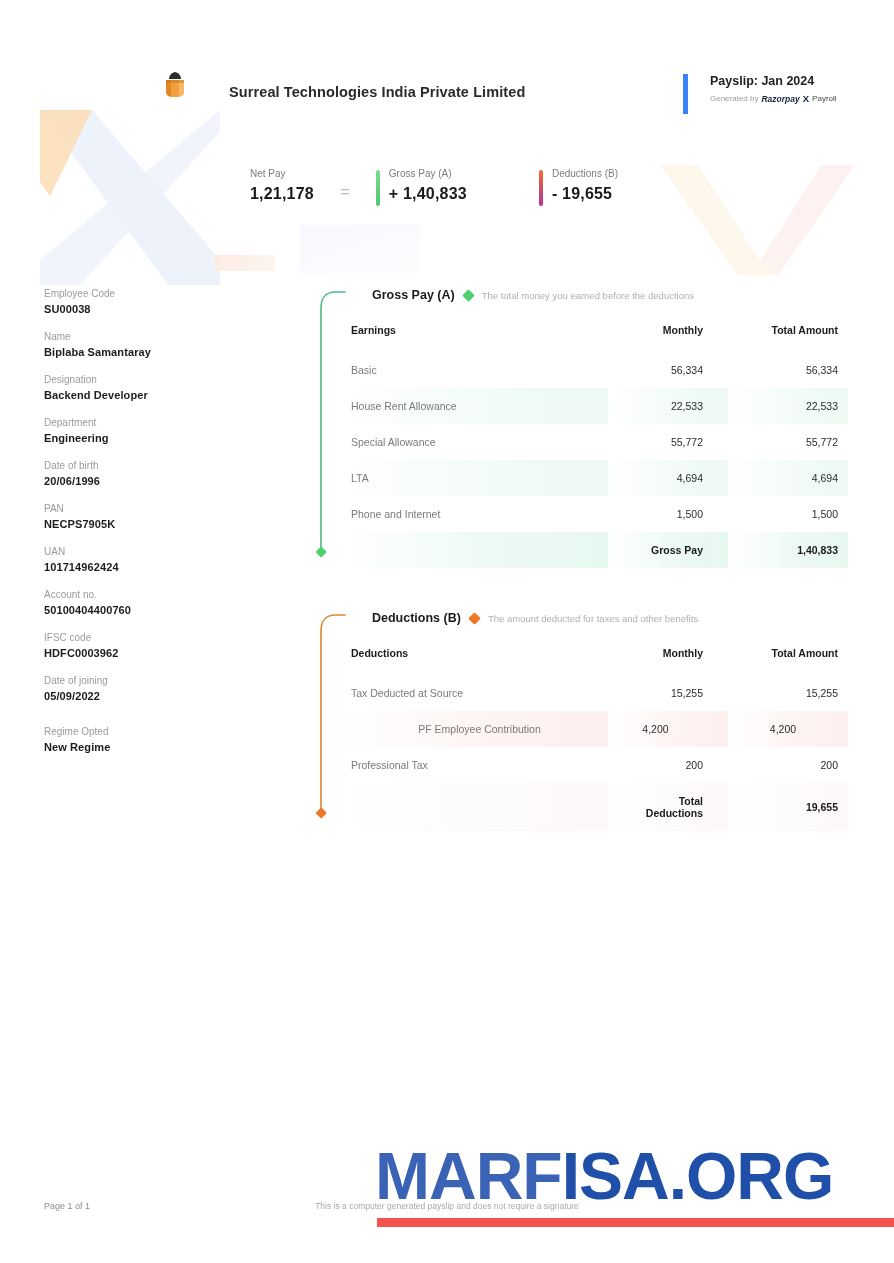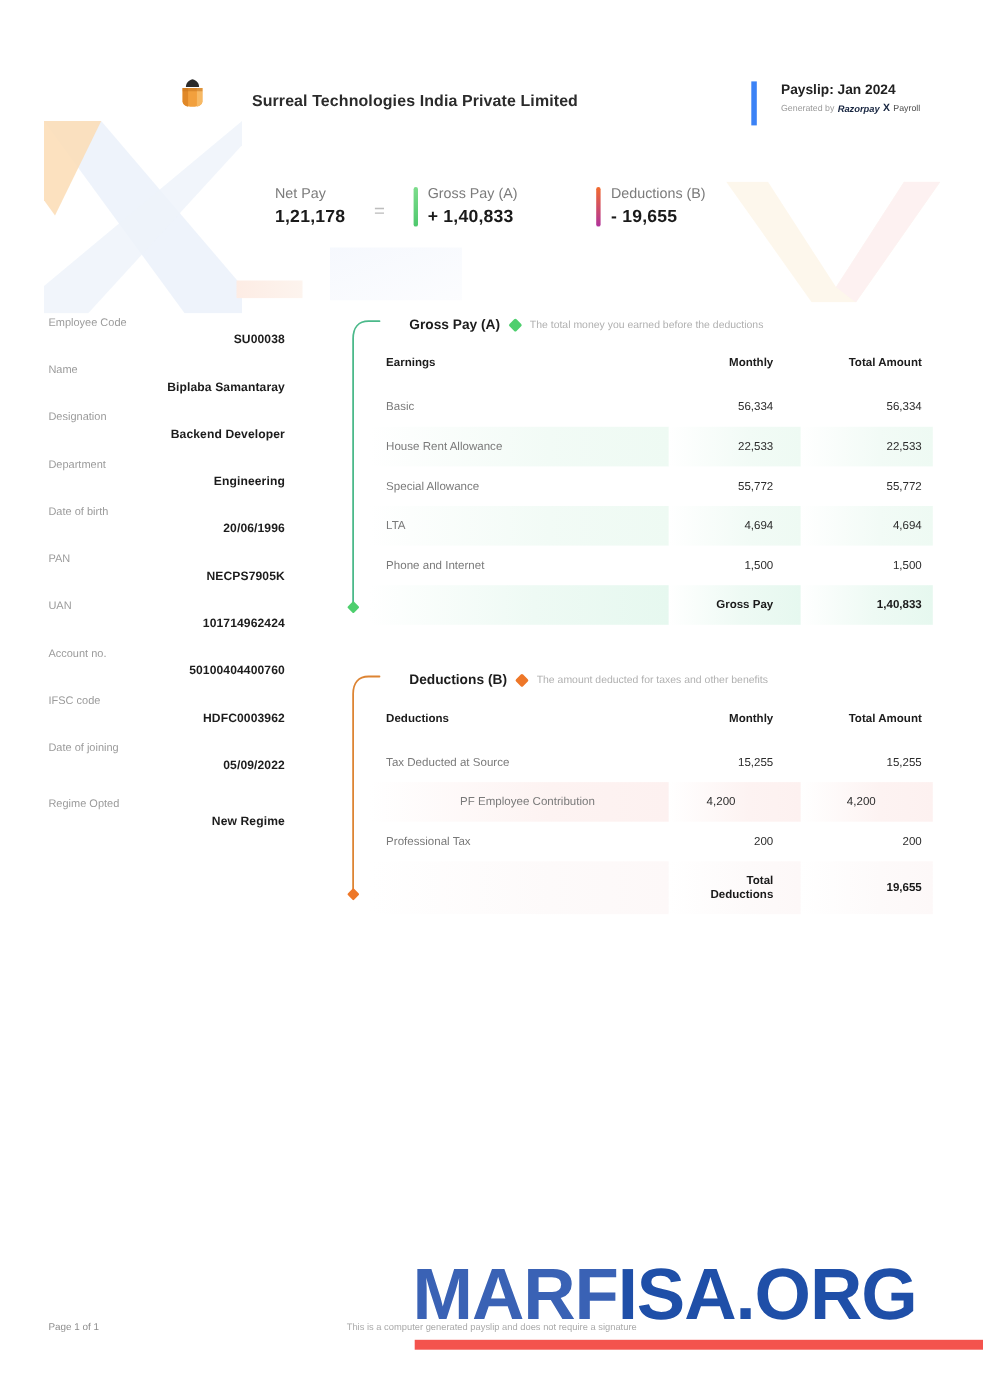--- a/index.html
+++ b/index.html
@@ -55,35 +55,35 @@
     margin-top: 5px; font-size: 8px; color: #9a9a9a;
     display: flex; align-items: center; gap: 3px;
   }
   .rzp-mark { font-size: 8.5px; font-weight: bold; color: #16243f; font-style: italic; }
   .rzp-x { font-size: 9.5px; font-weight: bold; color: #16243f; font-style: normal; }
   .rzp-payroll { font-size: 8px; color: #4a4a4a; font-weight: normal; }
 
   
   .summary { position: absolute; left: 250px; top: 168px; display: flex; align-items: flex-start; z-index: 5; }
   .sum-block { display: flex; flex-direction: column; }
-  .sum-label { font-size: 13px; color: #7b7b7b; margin-bottom: 6px; }
+  .sum-label { font-size: 10px; color: #7b7b7b; margin-bottom: 6px; }
   .sum-value { font-size: 16px; font-weight: bold; color: #1a1a1a; letter-spacing: .2px; }
   .equals { font-size: 17px; color: #bdbdbd; margin: 14px 26px 0 26px; font-weight: 400; }
   .bar-block { display: flex; gap: 9px; }
   .vbar { width: 4px; height: 36px; border-radius: 2px; margin-top: 2px; }
   .vbar-green { background: linear-gradient(180deg,#7ddc8c,#4ec86d); }
   .vbar-red { background: linear-gradient(180deg,#f26b2d,#b0339c); }
   .gap-ded { margin-left: 72px; }
 
   
   .details { position: absolute; left: 44px; top: 288px; width: 215px; z-index: 5; }
   .detail-item { margin-bottom: 16px; }
   .detail-item.spaced { margin-top: 24px; }
   .detail-label { font-size: 10px; color: #9b9b9b; margin-bottom: 4px; }
-  .detail-value { font-size: 11px; color: #1c1c1c; font-weight: bold; letter-spacing: .1px; text-align: right; }
+  .detail-value { font-size: 11px; color: #1c1c1c; font-weight: bold; letter-spacing: .1px; }
 
   
   .panel { position: absolute; z-index: 5; }
   .panel-gross { left: 313px; top: 282px; width: 535px; }
   .panel-ded   { left: 313px; top: 605px; width: 535px; }
 
   .bracket { position: absolute; left: 0; top: 8px; width: 34px; }
   .bracket svg { display: block; }
 
   .sec-head { display: flex; align-items: center; gap: 9px; margin-left: 59px; height: 26px; }

